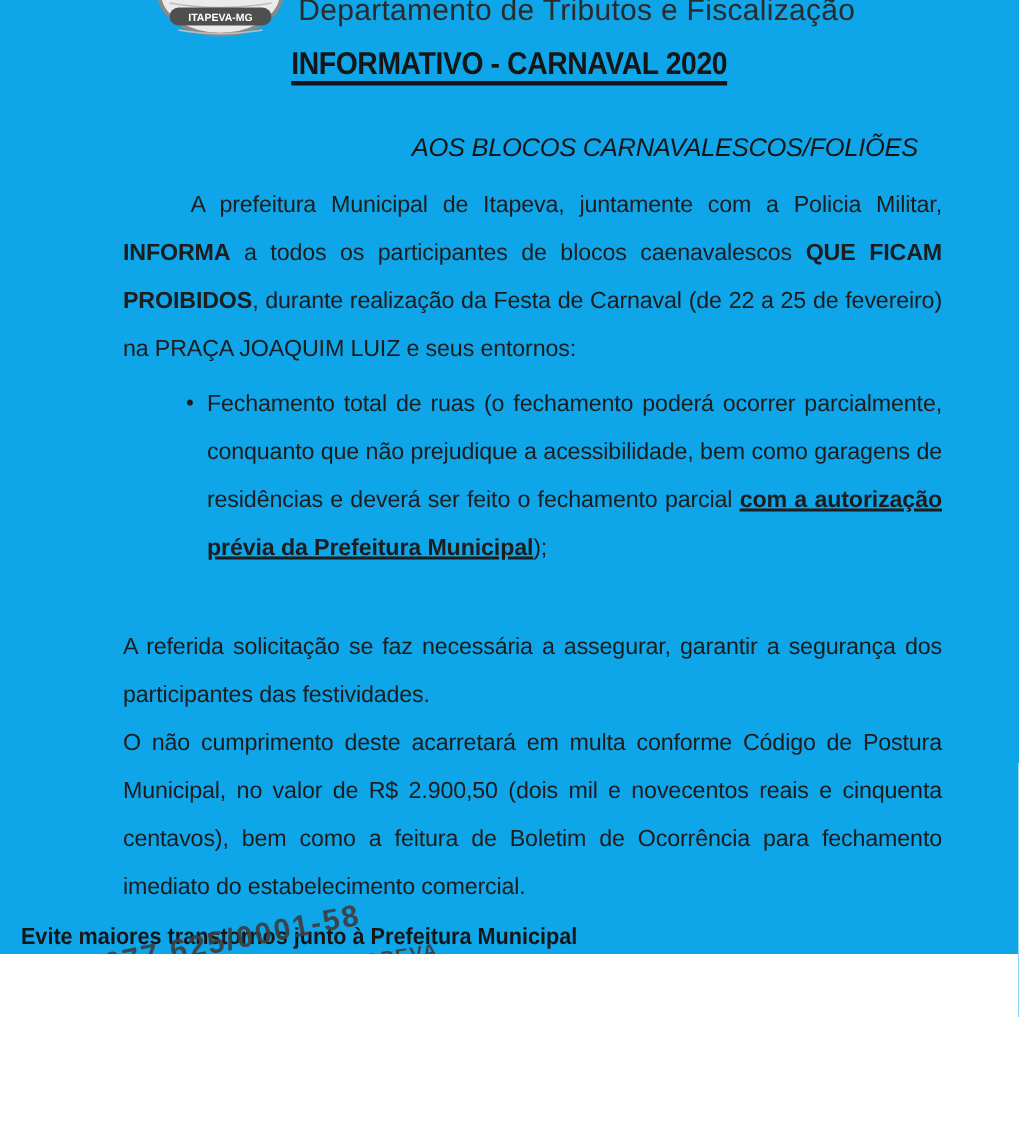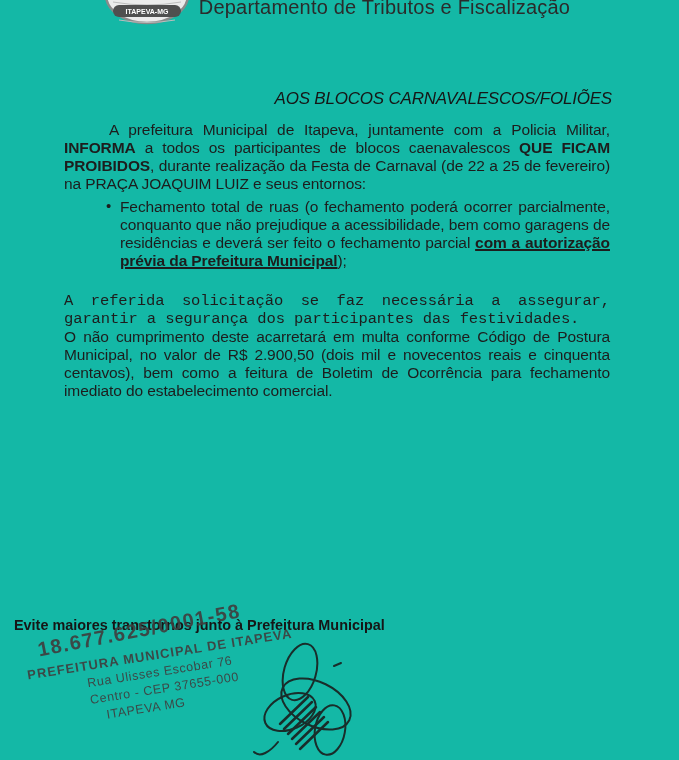--- a/index.html
+++ b/index.html
@@ -1,48 +1,48 @@
 <!DOCTYPE html>
 <html><head>
 <meta charset="utf-8">
 <style>
   html,body{margin:0;padding:0;background:#ffffff;}
   .page{
-    position:relative;width:679px;height:760px;overflow:hidden;
-    background:#14b8a6;color:#1f1f1f;
+    position:relative;width:679px;height:636px;overflow:hidden;
+    background:#0ea5e9;color:#1f1f1f;
     font-family:"Liberation Sans", sans-serif;
   }
   .seal{position:absolute;left:103px;top:0;}
   .dept-line{
     position:absolute;top:-4px;left:0;right:0;text-align:center;
     font-size:20px;color:#2b2b2b;transform:translateX(45px);letter-spacing:.2px;
   }
   .doc-title-wrap{position:absolute;top:31px;left:0;right:0;text-align:center;}
   .doc-title{
     display:inline-block;font-weight:bold;font-size:21px;letter-spacing:-.3px;
     transform:scaleX(.9);transform-origin:center;
     text-decoration:underline;text-decoration-thickness:2.5px;text-underline-offset:5px;
     color:#161616;
   }
   .addressee{
     position:absolute;top:89px;right:67px;
     font-weight:normal;font-style:italic;font-size:17px;color:#161616;letter-spacing:-.2px;
   }
   .body{
-    position:absolute;top:121px;left:64px;width:546px;
-    font-size:15.5px;line-height:18px;letter-spacing:-.1px;color:#1d1d1d;
+    position:absolute;top:121px;left:82px;width:546px;
+    font-size:15.5px;line-height:32px;letter-spacing:-.1px;color:#1d1d1d;
   }
   .para{margin:0;text-align:justify;}
   .indent{text-indent:45px;}
   .b{font-weight:bold;}
   .bu{font-weight:bold;text-decoration:underline;text-decoration-thickness:1.5px;}
   .prohibitions{list-style:none;margin:5px 0 0 0;padding:0;}
   .prohibitions li{position:relative;margin:0 0 5px 56px;text-align:justify;}
   .prohibitions li::before{content:"•";position:absolute;left:-14px;top:-1px;font-size:15px;color:#1d1d1d;}
-  .closing-a{margin-top:22px;font-family:Liberation Mono, monospace;}
+  .closing-a{margin-top:34px;}
   .closing-b{margin-top:0;}
   .warning{position:absolute;top:616px;left:0;right:0;text-align:left;}
   .warning-text{display:inline-block;font-weight:bold;font-size:15.5px;transform:scaleX(.93);color:#161616;}
   .stamp{
     position:absolute;left:22px;top:641px;width:290px;
     transform:rotate(-9deg);transform-origin:0 0;
     color:#3f3f3f;opacity:.92;
   }
   .cnpj{font-size:20px;font-weight:bold;letter-spacing:1.5px;transform:rotate(-2deg);transform-origin:0 0;margin-left:14px;}
   .stamp-org{font-size:13px;font-weight:600;letter-spacing:1px;margin-top:4px;}
@@ -65,20 +65,23 @@
       <ellipse cx="44" cy="-5" rx="41" ry="28" fill="#ebebeb" stroke="#8a8a8a" stroke-width="2.5"></ellipse>
       <path d="M10,2 Q44,8 78,2" stroke="#bdbdbd" stroke-width="1" fill="none"></path>
       <path d="M16,20 Q44,25 72,20" stroke="#bdbdbd" stroke-width="1" fill="none"></path>
       <rect x="10" y="5" width="68" height="12" rx="6" fill="#4f4f4f"></rect>
       <text x="44" y="14" text-anchor="middle" font-size="7" font-weight="bold" fill="#ffffff">ITAPEVA-MG</text>
     </svg>
   </div>
 
   <div class="dept-line">Departamento de Tributos e Fiscalização</div>
 
+  <div class="doc-title-wrap">
+    <span class="doc-title">INFORMATIVO - CARNAVAL 2020</span>
+  </div>
 
   <div class="addressee">AOS BLOCOS CARNAVALESCOS/FOLIÕES</div>
 
   <div class="body">
     <p class="para indent">
       <span>A prefeitura Municipal de Itapeva, juntamente com a Policia Militar, </span><span class="b">INFORMA</span><span> a todos os participantes de blocos caenavalescos </span><span class="b">QUE FICAM PROIBIDOS</span><span>, durante realização da Festa de Carnaval (de 22 a 25 de fevereiro) na PRAÇA JOAQUIM LUIZ e seus entornos:</span>
     </p>
 
     <ul class="prohibitions">
       <li>

